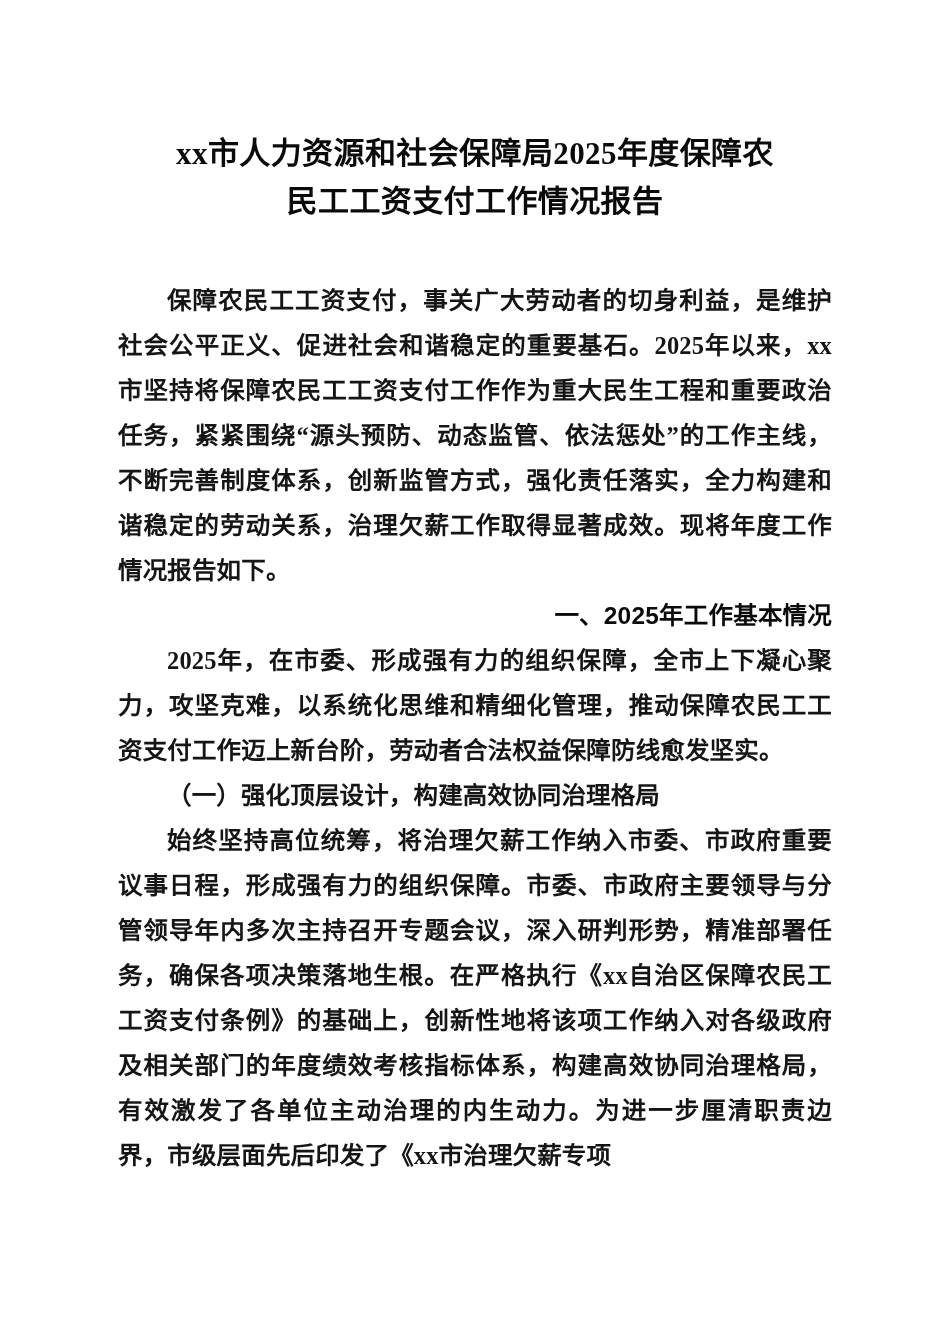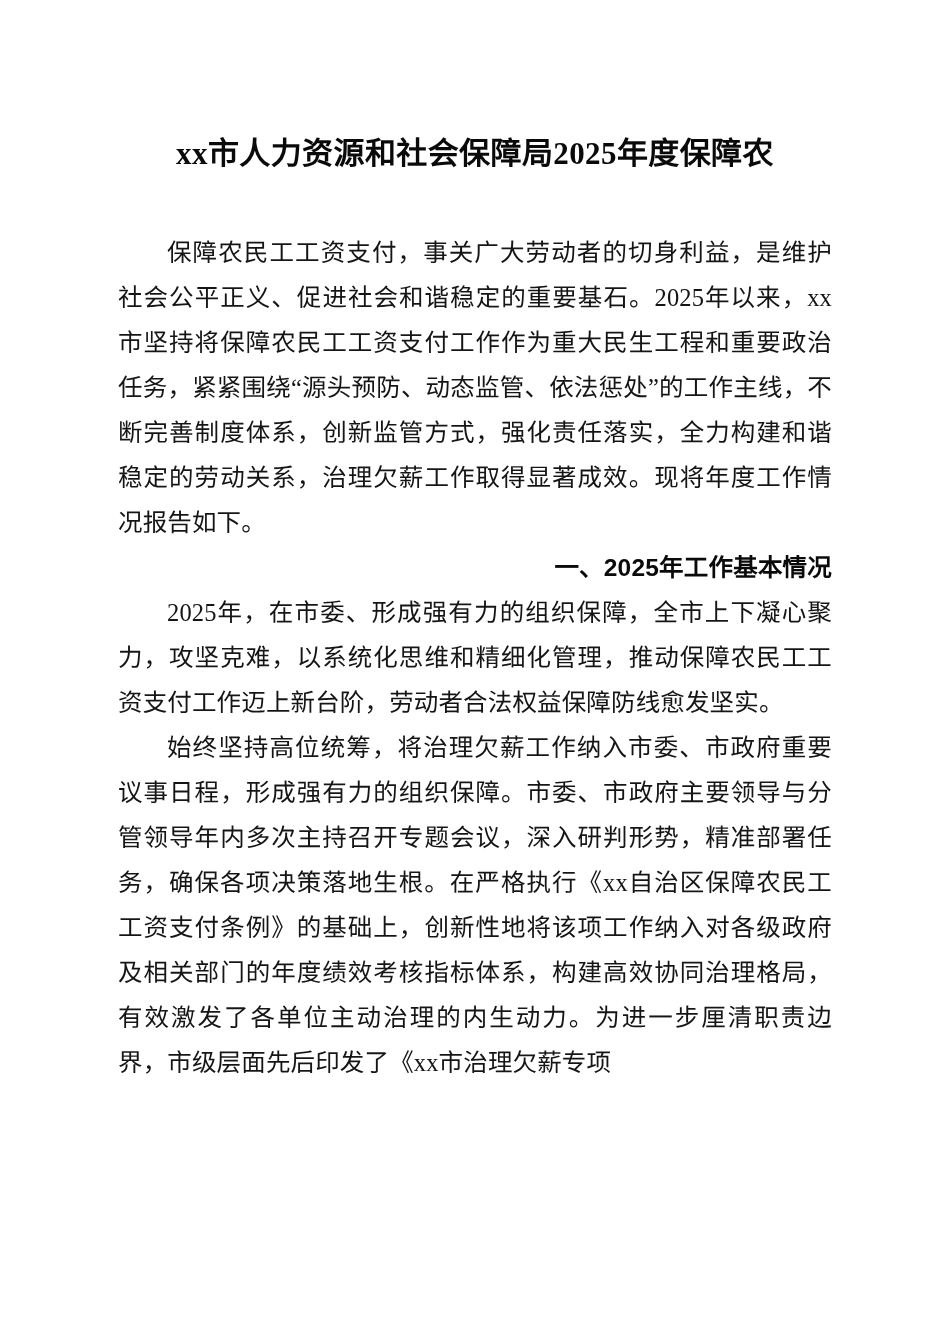--- a/index.html
+++ b/index.html
@@ -53,20 +53,21 @@
   .para {
     font-family: "Liberation Serif", "DejaVu Serif", serif;
     font-size: 24.5px;
     line-height: 45px;
     text-align: justify;
     text-justify: inter-ideograph;
     text-indent: 49px;
     margin: 0;
     letter-spacing: 0.15px;
     color: #151515;
+    font-weight: bold;
   }
 
   
   .h1-cn {
     font-family: "Liberation Sans", "DejaVu Sans", sans-serif;
     font-weight: bold;
     font-size: 24.5px;
     line-height: 45px;
     text-indent: 49px;
     margin: 0;
@@ -87,27 +88,29 @@
   }
 </style>
 </head>
 <body>
 
 <div class="page">
   <div class="content">
 
     <h1 class="doc-title">
       <span>xx市人力资源和社会保障局2025年度保障农</span><br>
+      <span>民工工资支付工作情况报告</span>
     </h1>
 
     <div class="title-gap"></div>
 
     <p class="para">保障农民工工资支付，事关广大劳动者的切身利益，是维护社会公平正义、促进社会和谐稳定的重要基石。2025年以来，xx市坚持将保障农民工工资支付工作作为重大民生工程和重要政治任务，紧紧围绕“源头预防、动态监管、依法惩处”的工作主线，不断完善制度体系，创新监管方式，强化责任落实，全力构建和谐稳定的劳动关系，治理欠薪工作取得显著成效。现将年度工作情况报告如下。</p>
 
     <h2 class="h1-cn">一、2025年工作基本情况</h2>
 
     <p class="para">2025年，在市委、形成强有力的组织保障，全市上下凝心聚力，攻坚克难，以系统化思维和精细化管理，推动保障农民工工资支付工作迈上新台阶，劳动者合法权益保障防线愈发坚实。</p>
 
+    <h3 class="h2-cn">（一）强化顶层设计，构建高效协同治理格局</h3>
 
     <p class="para">始终坚持高位统筹，将治理欠薪工作纳入市委、市政府重要议事日程，形成强有力的组织保障。市委、市政府主要领导与分管领导年内多次主持召开专题会议，深入研判形势，精准部署任务，确保各项决策落地生根。在严格执行《xx自治区保障农民工工资支付条例》的基础上，创新性地将该项工作纳入对各级政府及相关部门的年度绩效考核指标体系，构建高效协同治理格局，有效激发了各单位主动治理的内生动力。为进一步厘清职责边界，市级层面先后印发了《xx市治理欠薪专项</p>
 
   </div>
 </div>
 
 </body></html>

